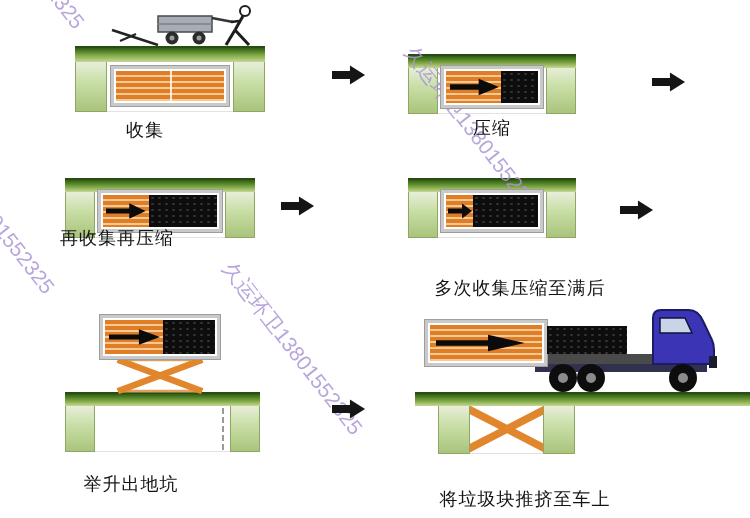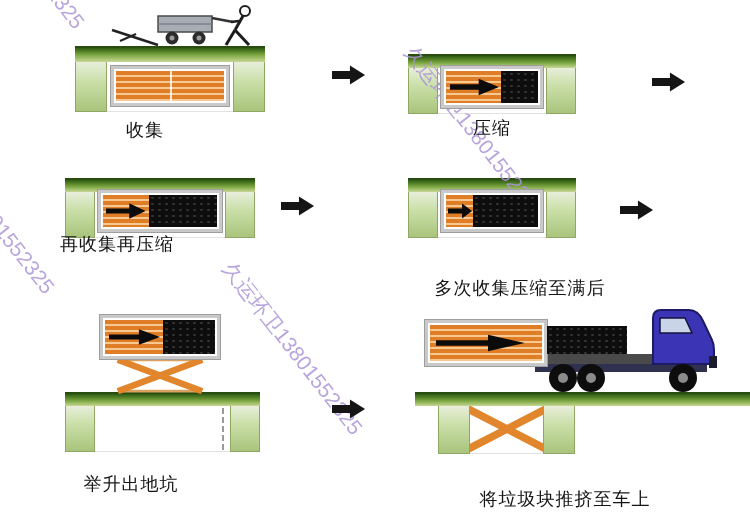--- a/index.html
+++ b/index.html
@@ -119,21 +119,21 @@
     <div class="abs cont" style="left:98px;top:190px;width:124px;height:42px">
       <div class="cont-inner">
         <div class="waste" style="width:60%"></div>
         <div class="carrow" style="left:3px;width:36%;height:17px">
           <svg viewBox="0 0 60 26" preserveAspectRatio="none">
               <polygon points="0,9 34,9 34,1 58,13 34,25 34,17 0,17" fill="#0b0b0b"></polygon>
             </svg>
         </div>
       </div>
     </div>
-    <div class="abs lbl" style="left:17px;top:232px;width:200px">再收集再压缩</div>
+    <div class="abs lbl" style="left:17px;top:226px;width:200px">再收集再压缩</div>
   </div>
 
   <div class="abs fa" style="left:281px;top:196px;width:34px;height:20px">
     <svg viewBox="0 0 36 22" preserveAspectRatio="none">
         <polygon points="0,6.5 19,6.5 19,0.5 35,11 19,21.5 19,15.5 0,15.5" fill="#151515"></polygon>
       </svg>
   </div>
 
   <div>
     <div class="abs ground" style="left:408px;top:178px;width:168px;height:14px"></div>
@@ -219,16 +219,16 @@
 
     <div class="abs cont" style="left:425px;top:320px;width:122px;height:46px">
       <div class="cont-inner">
         <div class="carrow" style="left:6px;width:82%;height:18px">
           <svg viewBox="0 0 60 26" preserveAspectRatio="none">
               <polygon points="0,9 34,9 34,1 58,13 34,25 34,17 0,17" fill="#0b0b0b"></polygon>
             </svg>
         </div>
       </div>
     </div>
-    <div class="abs lbl" style="left:455px;top:487px;width:220px">将垃圾块推挤至车上</div>
+    <div class="abs lbl" style="left:415px;top:487px;width:220px">将垃圾块推挤至车上</div>
   </div>
 
 </div>
 
 </body></html>

